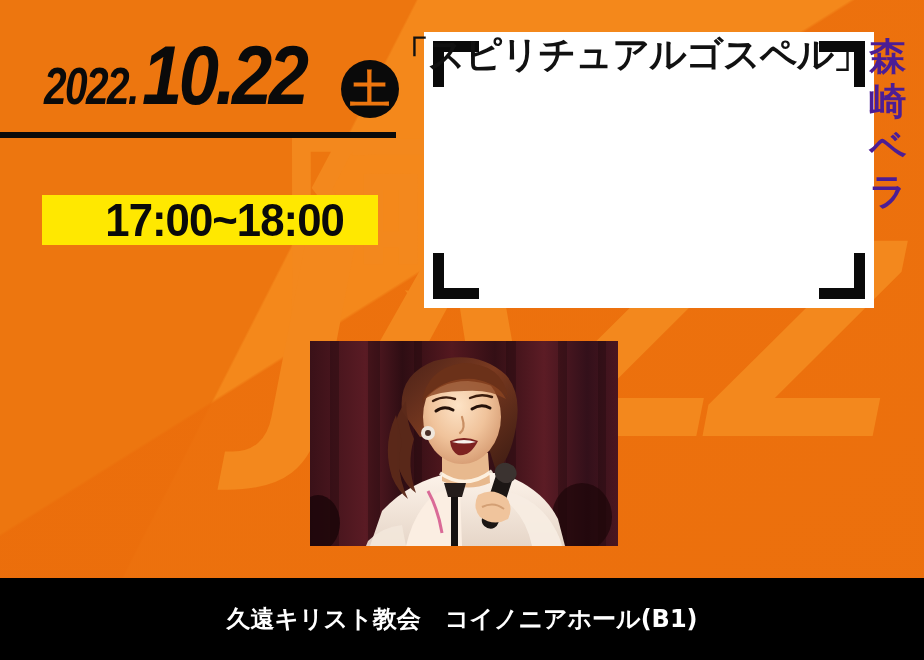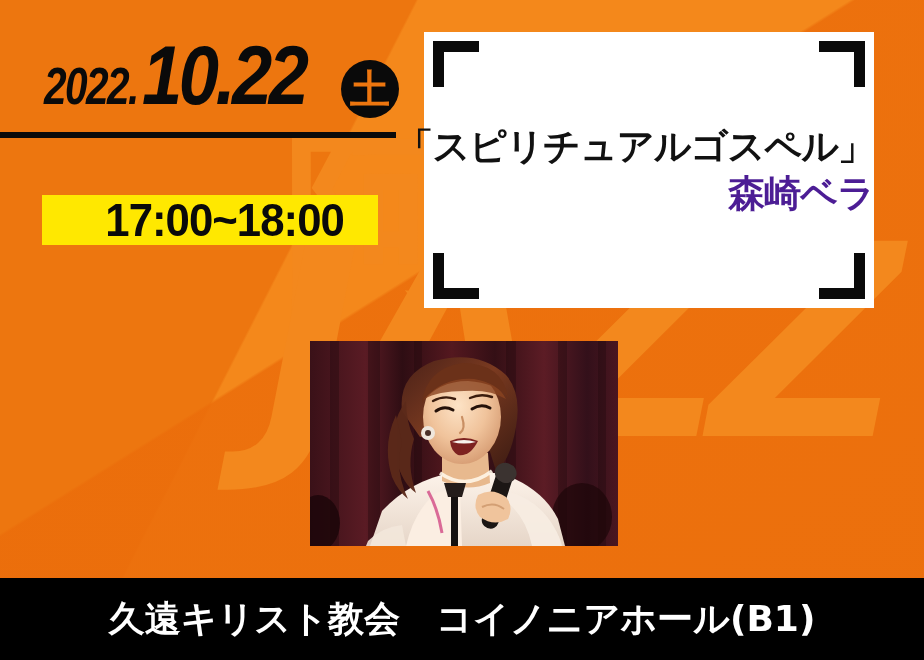--- a/index.html
+++ b/index.html
@@ -155,22 +155,22 @@
   }
   .bracket.tl { left:9px;  top:9px;  border-right:none; border-bottom:none; }
   .bracket.tr { right:9px; top:9px;  border-left:none;  border-bottom:none; }
   .bracket.bl { left:9px;  bottom:9px; border-right:none; border-top:none; }
   .bracket.br { right:9px; bottom:9px; border-left:none;  border-top:none; }
 
   .title-inner {
     position:absolute;
     left:0; right:0; top:0; bottom:0;
     display:flex;
-    flex-direction:column;
-    align-items:flex-end;
+    flex-direction:row;
+    align-items:flex-start;
     justify-content:center;
     padding:0 0;
   }
   .title-main {
     font-size:37px;
     font-weight:700;
     color:#111;
     line-height:1.22;
     letter-spacing:-1px;
     white-space:nowrap;
@@ -201,21 +201,21 @@
     position:absolute;
     left:0; top:578px;
     width:924px; height:82px;
     background:#000000;
     display:flex;
     align-items:center;
     justify-content:center;
   }
   .venue-text {
     color:#ffffff;
-    font-size:36px;
+    font-size:24px;
     font-weight:700;
     letter-spacing:0px;
     line-height:1;
     white-space:nowrap;
     font-family:"DejaVu Sans","Liberation Sans",sans-serif;
   }
 </style>
 </head>
 <body>
 

